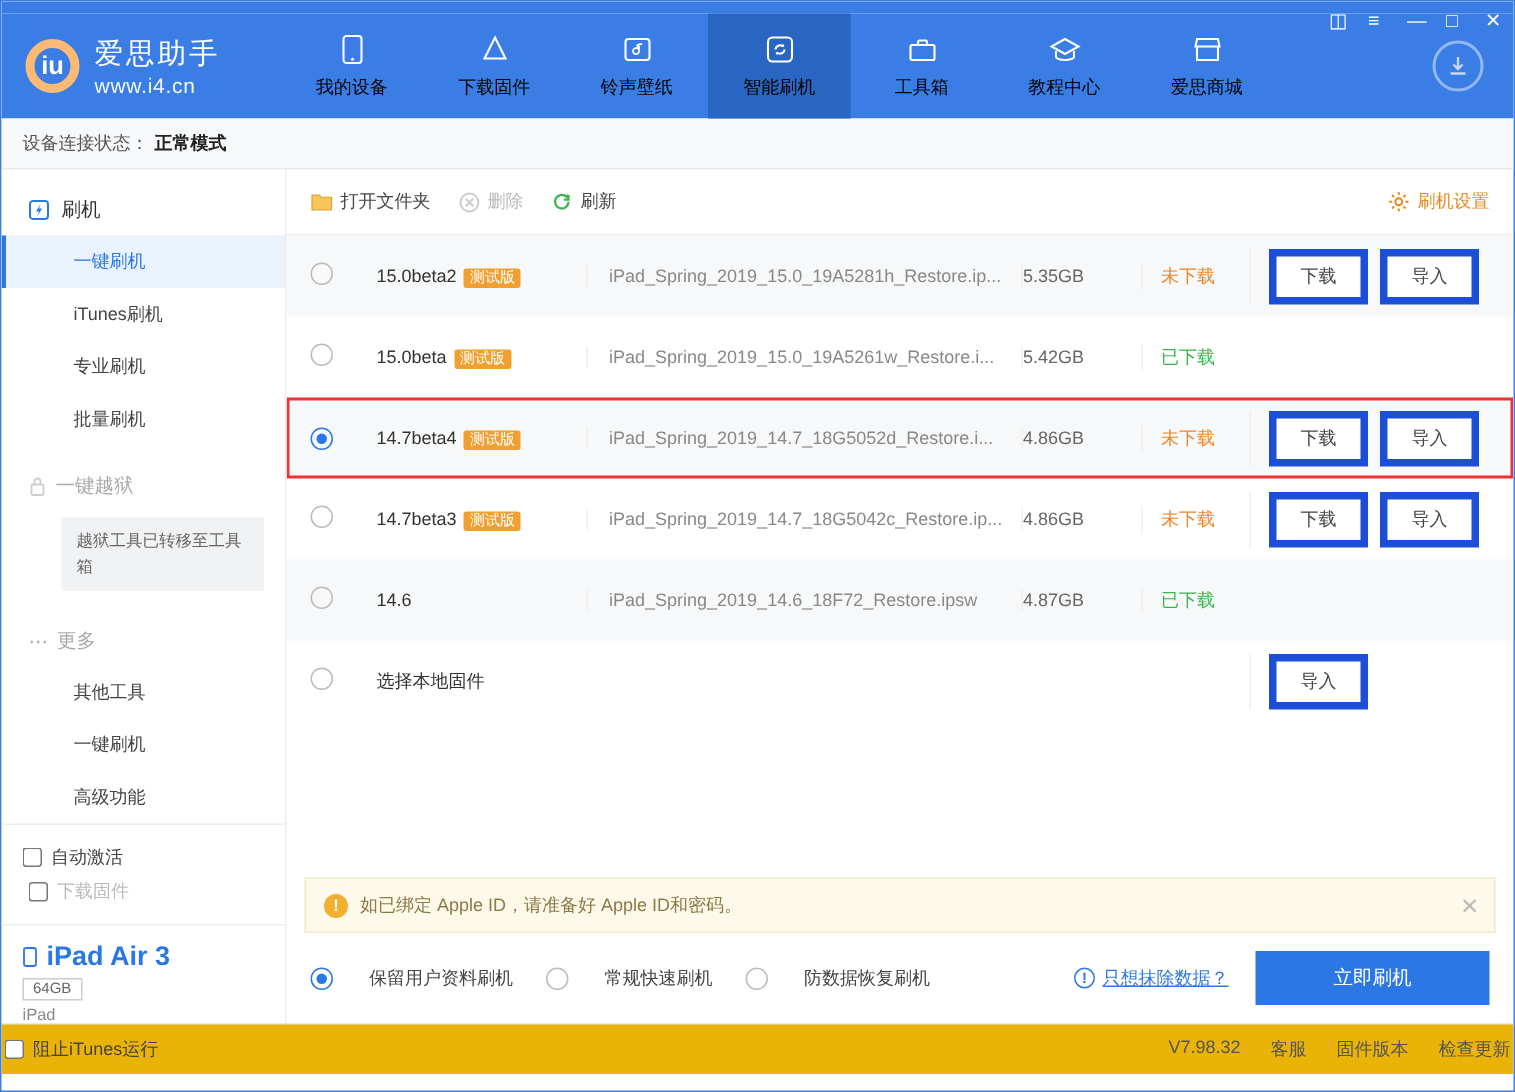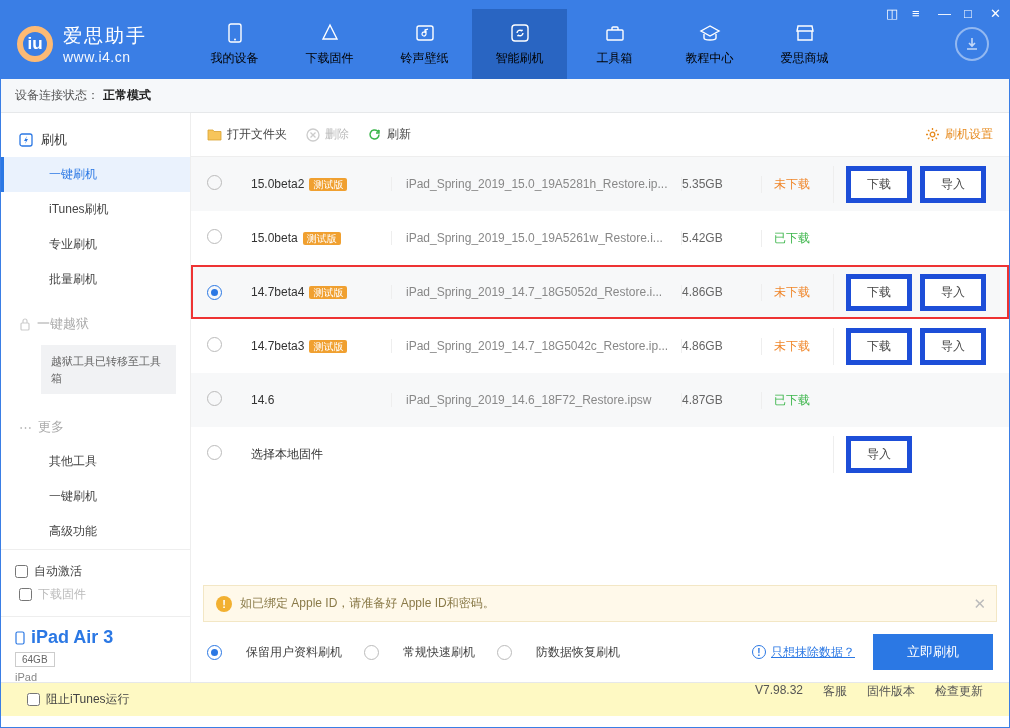--- a/index.html
+++ b/index.html
@@ -69,22 +69,22 @@
 .ops{display:flex;gap:8px}
 .btn{border:5px solid #1d4ed8;background:#fff;padding:5px 16px;font-size:12px;color:#444;cursor:pointer}
 .warnbar{background:#fff9ea;border:1px solid #f3e7c5;margin:8px 12px 0;padding:9px 12px;display:flex;align-items:center;gap:8px;color:#8a7a48;font-size:12px;position:relative}
 .warnico{width:16px;height:16px;background:#f2b030;border-radius:50%;color:#fff;display:flex;align-items:center;justify-content:center;font-size:11px;font-weight:bold}
 .warnclose{position:absolute;right:10px;color:#bbb;font-size:15px;cursor:pointer}
 .optbar{padding:12px 16px;display:flex;align-items:center;gap:22px}
 .optbar .rlabel{display:flex;align-items:center;gap:24px;font-size:12px;color:#444;cursor:pointer}
 .rightops{margin-left:auto;display:flex;align-items:center;gap:18px}
 .link{color:#2b78e4;text-decoration:underline;cursor:pointer}
 .info-ico{width:14px;height:14px;border:1px solid #2b78e4;border-radius:50%;color:#2b78e4;font-size:10px;display:inline-flex;align-items:center;justify-content:center;font-weight:bold}
-.primary{background:#2b78e4;color:#fff;border:none;padding:9px 34px;font-size:13px;cursor:pointer}
-.footer{height:34px;border-top:1px solid #e6e8ea;display:flex;padding:0 26px;font-size:12px;color:#555;background:#fef9c3}
+.primary{background:#2b78e4;color:#fff;border:none;padding:9px 52px;font-size:13px;cursor:pointer}
+.footer{height:34px;border-top:1px solid #e6e8ea;display:flex;align-items:center;padding:0 2px;font-size:12px;color:#555;background:#eab308}
 .footer .fright{margin-left:auto;display:flex;gap:20px}
 .footer .fitem{cursor:pointer}
 svg{display:block}
 </style>
 </head>
 <body>
 
 <div class="winbtns">
   <span class="winbtn">◫</span>
   <span class="winbtn">≡</span>

